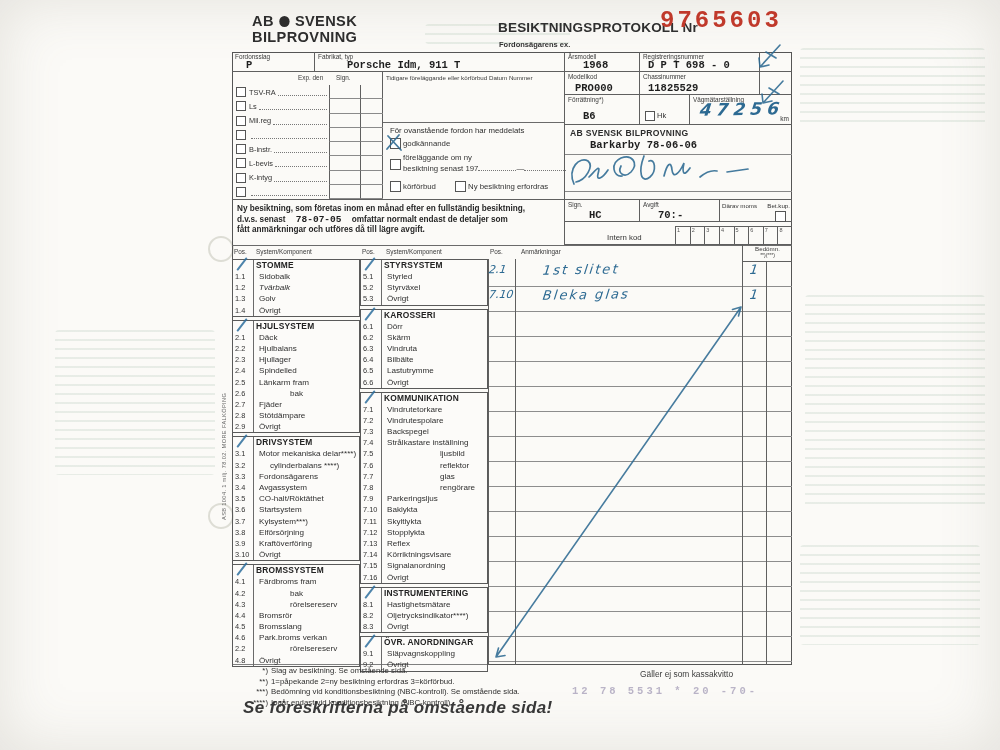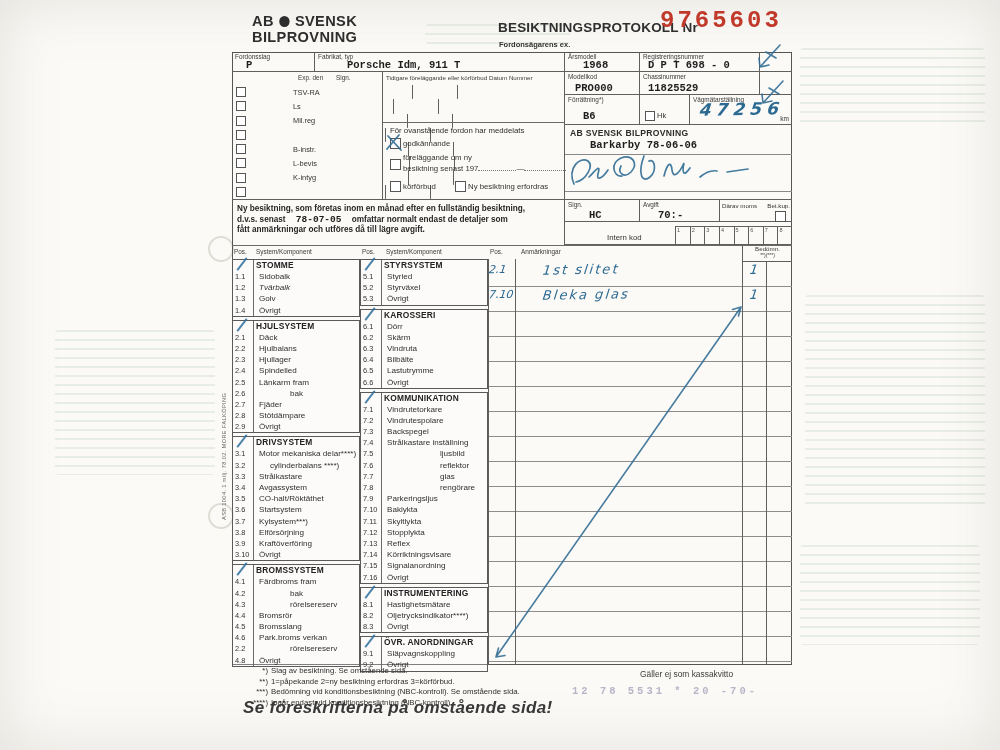--- a/index.html
+++ b/index.html
@@ -9,21 +9,21 @@
   .cell{position:absolute;box-sizing:border-box;}
   .bR{border-right:1px solid #5f5f5f;} .bB{border-bottom:1px solid #5f5f5f;}
   .bT{border-top:1px solid #5f5f5f;} .bL{border-left:1px solid #5f5f5f;}
   .lb{display:block;font-size:6.4px;color:#3a3a3a;padding:1px 0 0 3px;line-height:7px;}
   .typed{font-family:"Liberation Mono","DejaVu Sans Mono",monospace;font-weight:700;color:#1e1e1e;}
   .vline{position:absolute;width:1px;background:#5f5f5f;}
   .hline{position:absolute;height:1px;background:#6a6a6a;}
   .box{display:inline-block;width:8px;height:8px;border:1px solid #555;background:#fff;vertical-align:middle;}
   
   #check-rows{position:absolute;left:232px;top:85px;width:151px;height:114px;display:flex;flex-direction:column;}
-  .chk-row{flex:1;display:flex;align-items:center;position:relative;gap:44px;}
+  .chk-row{flex:1;display:flex;align-items:center;position:relative;}
   .chk-box{width:8px;height:8px;border:1px solid #555;margin-left:4px;flex:none;background:#fff;}
   .chk-label{font-size:7.4px;color:#333;margin-left:3px;white-space:nowrap;}
   .chk-dots{flex:1;border-bottom:1px dotted #777;height:7px;margin:0 2px;}
   .chk-c1{width:30px;align-self:stretch;border-left:1px solid #5f5f5f;border-bottom:1px solid #8a8a8a;}
   .chk-c2{width:22px;align-self:stretch;border-left:1px solid #5f5f5f;border-bottom:1px solid #8a8a8a;}
   
   .tcol{position:absolute;width:128px;display:flex;flex-direction:column;}
   .sect{position:relative;border:1px solid #5a5a5a;background:rgba(255,255,255,.25);margin-bottom:3px;}
   .sect::before{content:"";position:absolute;left:20px;top:0;bottom:0;width:1px;background:#6a6a6a;}
   .sect-h{position:relative;height:11px;font-size:8.4px;font-weight:700;color:#222;padding-left:23px;line-height:11px;letter-spacing:.2px;white-space:nowrap;}
@@ -328,21 +328,21 @@
         <div class="srow">
           <span class="srow-pos">3.1</span>
           <span class="srow-label" style="padding-left: 3px;">Motor mekaniska delar****)</span>
         </div>
         <div class="srow">
           <span class="srow-pos">3.2</span>
           <span class="srow-label" style="padding-left: 14px;">cylinderbalans ****)</span>
         </div>
         <div class="srow">
           <span class="srow-pos">3.3</span>
-          <span class="srow-label" style="padding-left: 3px;">Strålkastare</span>
+          <span class="srow-label" style="padding-left: 3px;">Fordonsägarens</span>
         </div>
         <div class="srow">
           <span class="srow-pos">3.4</span>
           <span class="srow-label" style="padding-left: 3px;">Avgassystem</span>
         </div>
         <div class="srow">
           <span class="srow-pos">3.5</span>
           <span class="srow-label" style="padding-left: 3px;">CO-halt/Röktäthet</span>
         </div>
         <div class="srow">

